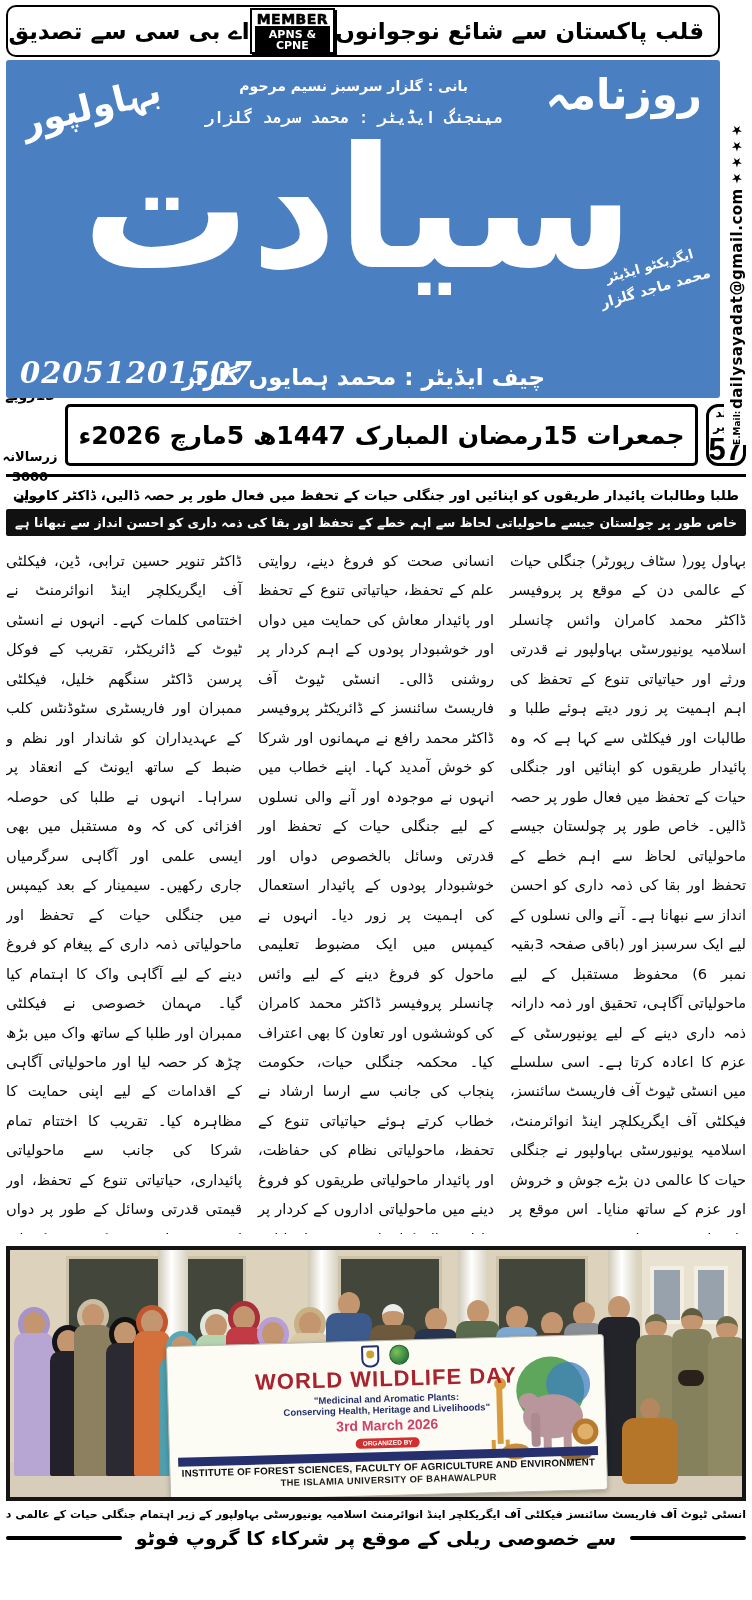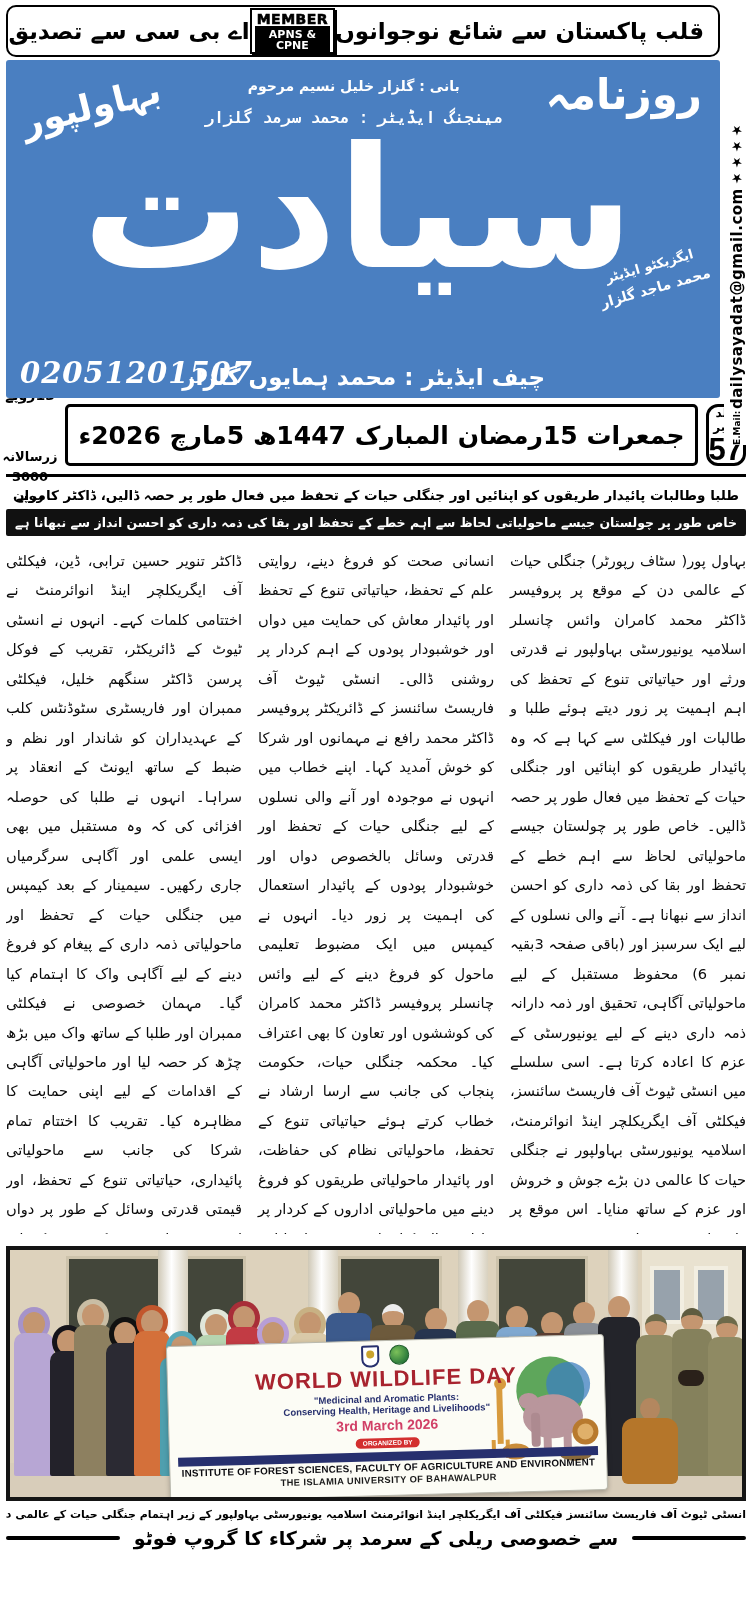--- a/index.html
+++ b/index.html
@@ -148,21 +148,21 @@
       <span class="m1">MEMBER</span>
       <span class="m2">APNS &amp; CPNE</span>
     </span>
     <span class="bn-text fit">اے بی سی سے تصدیق شدہ</span>
   </div>
 
   <div id="masthead" style="background: rgb(74, 127, 193);">
     <div id="mh-top">
       <div id="mh-daily">روزنامہ</div>
       <div id="mh-centerlines">
-        <div id="mh-founder">بانی : گلزار خلیل نسیم مرحوم</div>
+        <div id="mh-founder">بانی : گلزار سرسبز نسیم مرحوم</div>
         <div id="mh-managing">مینجنگ ایڈیٹر : محمد سرمد گلزار</div>
       </div>
       <div id="mh-city">بہاولپور</div>
     </div>
     <div id="mh-title">سیادت</div>
     <div id="mh-exec">
       <span class="e1">ایگزیکٹو ایڈیٹر</span>
       <span class="e2">محمد ماجد گلزار</span>
     </div>
     <div id="mh-chief">چیف ایڈیٹر : محمد ہمایوں گلزار</div>
@@ -331,18 +331,18 @@
         <div class="sq-body"></div>
       </div>
     <div class="animal-blob" style="left: 668px; top: 120px;"></div>
       </div>
   </div>
 
   <div id="caption">
     <div class="c1 fit" style="font-size: 11px; text-align: right;">انسٹی ٹیوٹ آف فاریسٹ سائنسز فیکلٹی آف ایگریکلچر اینڈ انوائرمنٹ اسلامیہ یونیورسٹی بہاولپور کے زیر اہتمام جنگلی حیات کے عالمی دن کی مناسبت</div>
     <div class="c2row">
       <div class="dash"></div>
-      <div class="c2">سے خصوصی ریلی کے سرمد پر شرکاء کا گروپ فوٹو</div>
+      <div class="c2">سے خصوصی ریلی کے موقع پر شرکاء کا گروپ فوٹو</div>
       <div class="dash"></div>
     </div>
   </div>
 
 </div>
 
 </body></html>

